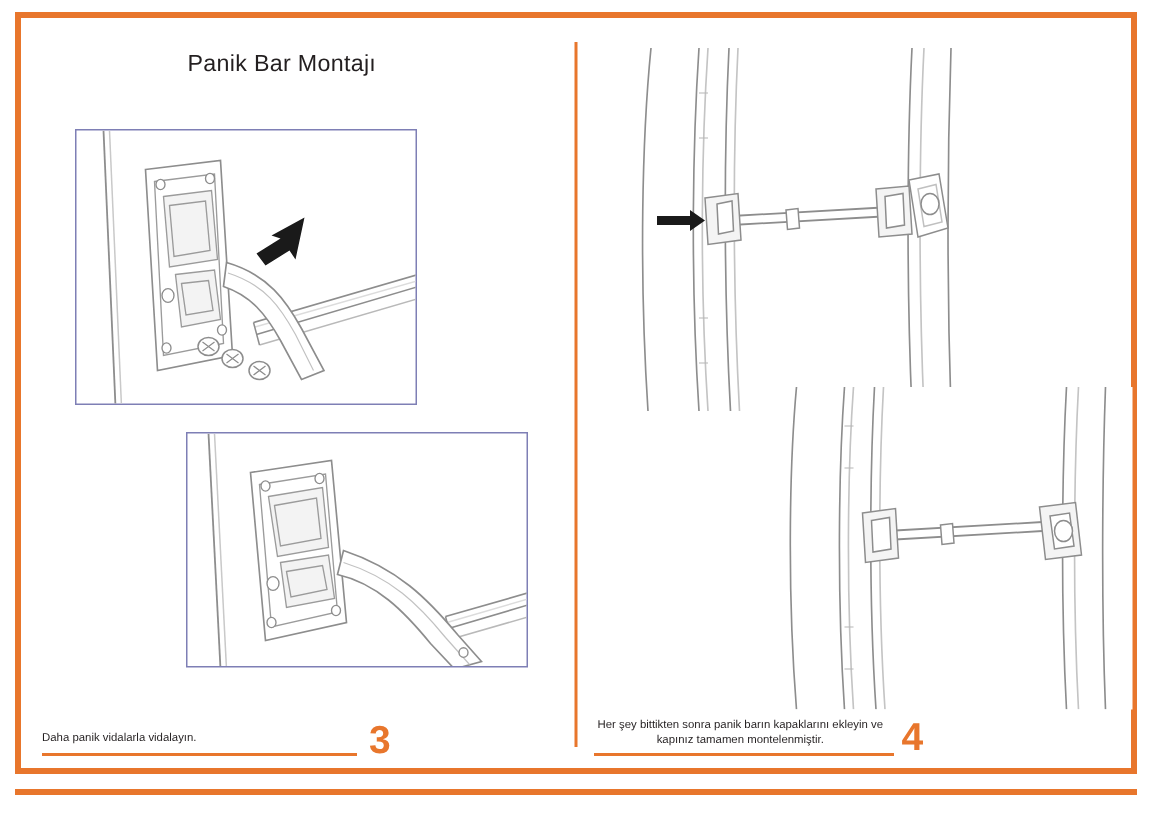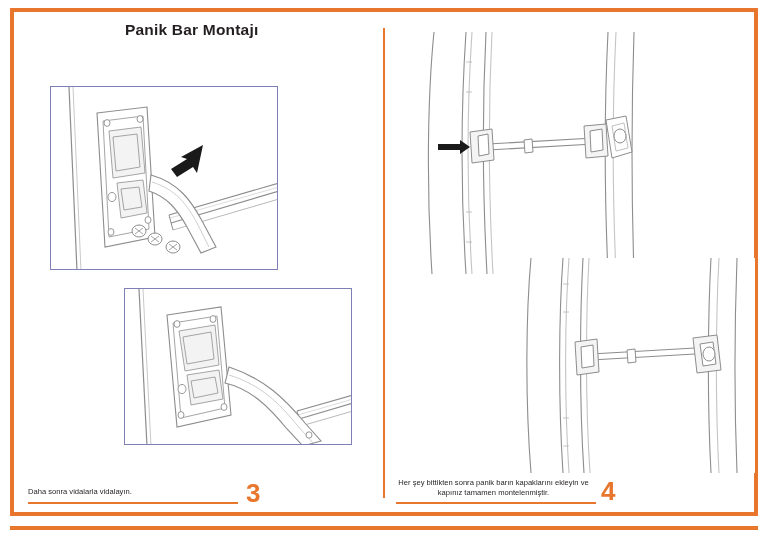--- a/index.html
+++ b/index.html
@@ -41,23 +41,23 @@
     left: 383px;
     top: 28px;
     width: 2px;
     height: 470px;
     background: #E8762C;
   }
   
   .title {
     position: absolute;
     left: 125px;
-    top: 21px;
+    top: 34px;
     font-size: 15.5px;
-    font-weight: bold;
+    font-weight: normal;
     color: #231f20;
     letter-spacing: 0.2px;
   }
 
   
   .panel {
     position: absolute;
     border: 1px solid #7e7fb5;
     box-sizing: border-box;
     background: #ffffff;
@@ -305,21 +305,21 @@
       <g fill="#ffffff" stroke="#8d8d8d" stroke-width="1">
         <path d="M112 92 L120 91 L121 104 L113 105 Z"></path>
       </g>
       <g fill="none" stroke="#b5b5b5" stroke-width="0.8">
         <path d="M48 26 L54 26 M48 54 L54 54 M48 160 L54 160 M48 188 L54 188"></path>
       </g>
     </svg>
   </div>
 
   <div class="caption" id="caption-3">
-    <div class="cap-text">Daha sonra vidalarla vidalayın.</div>
+    <div class="cap-text">Daha panik vidalarla vidalayın.</div>
     <div class="cap-rule"></div>
     <div class="cap-num">3</div>
   </div>
 
   <div class="caption" id="caption-4">
     <div class="cap-text">Her şey bittikten sonra panik barın kapaklarını ekleyin ve kapınız tamamen montelenmiştir.</div>
     <div class="cap-rule"></div>
     <div class="cap-num">4</div>
   </div>
 

